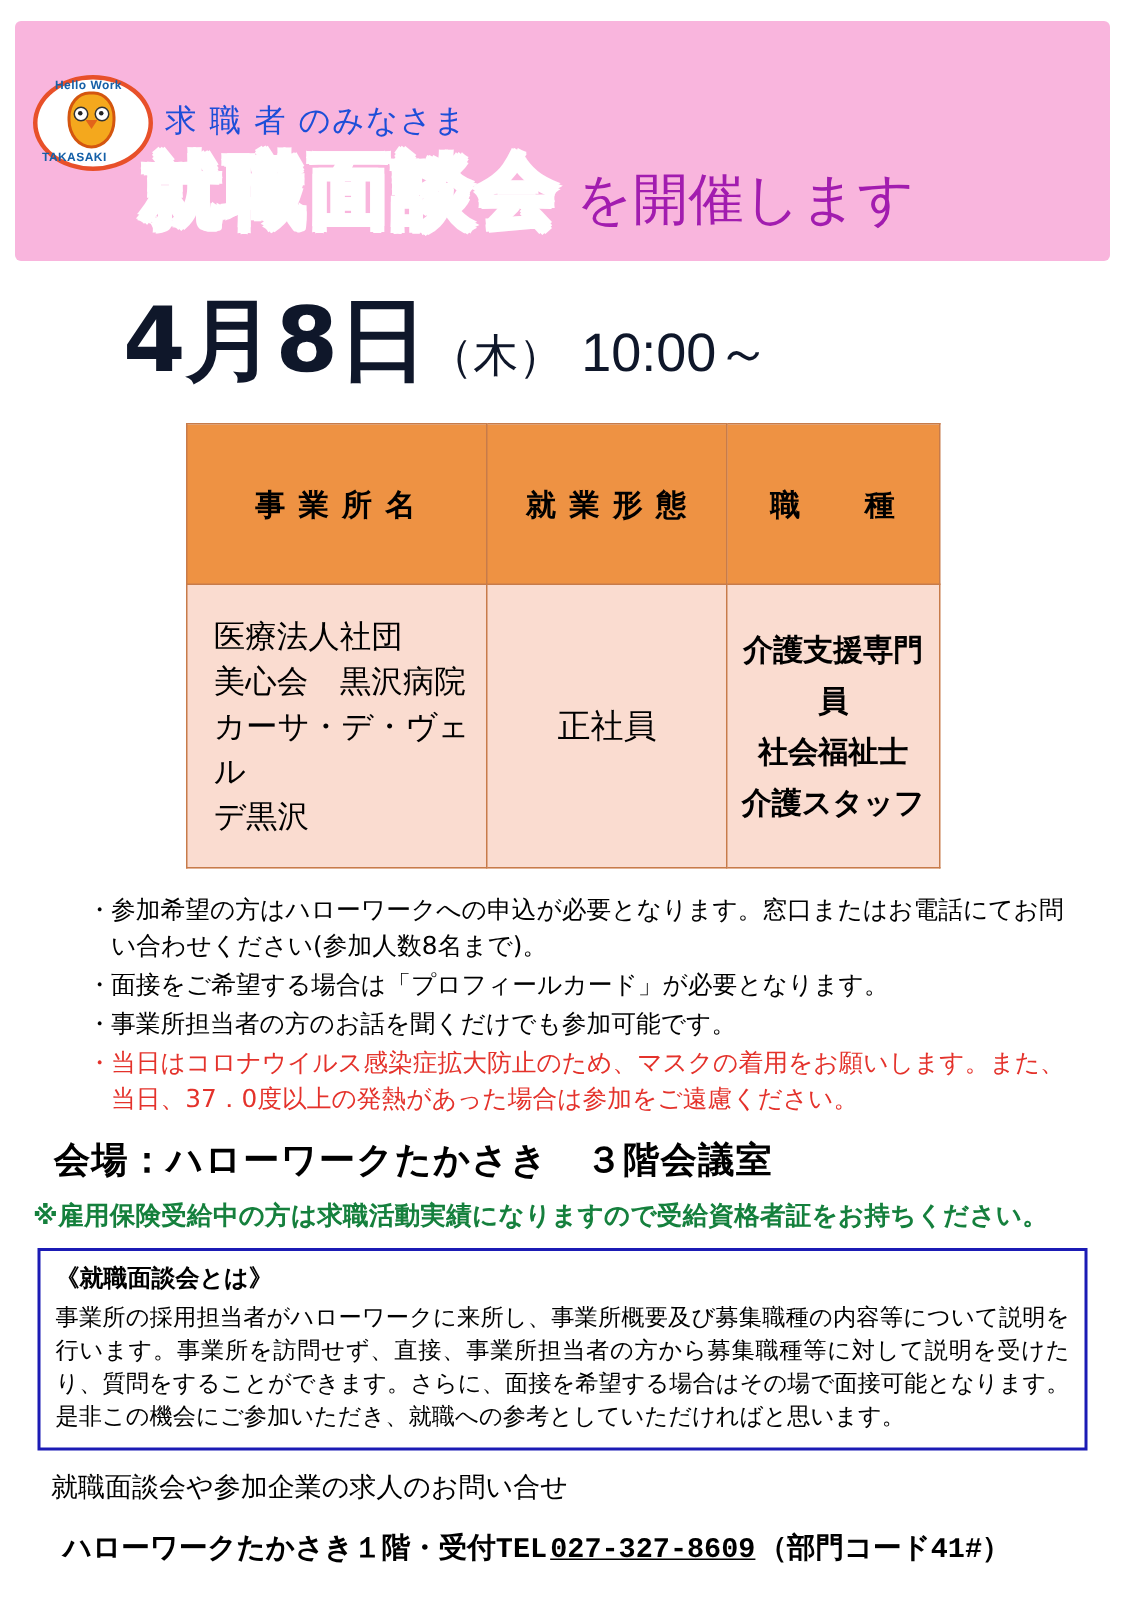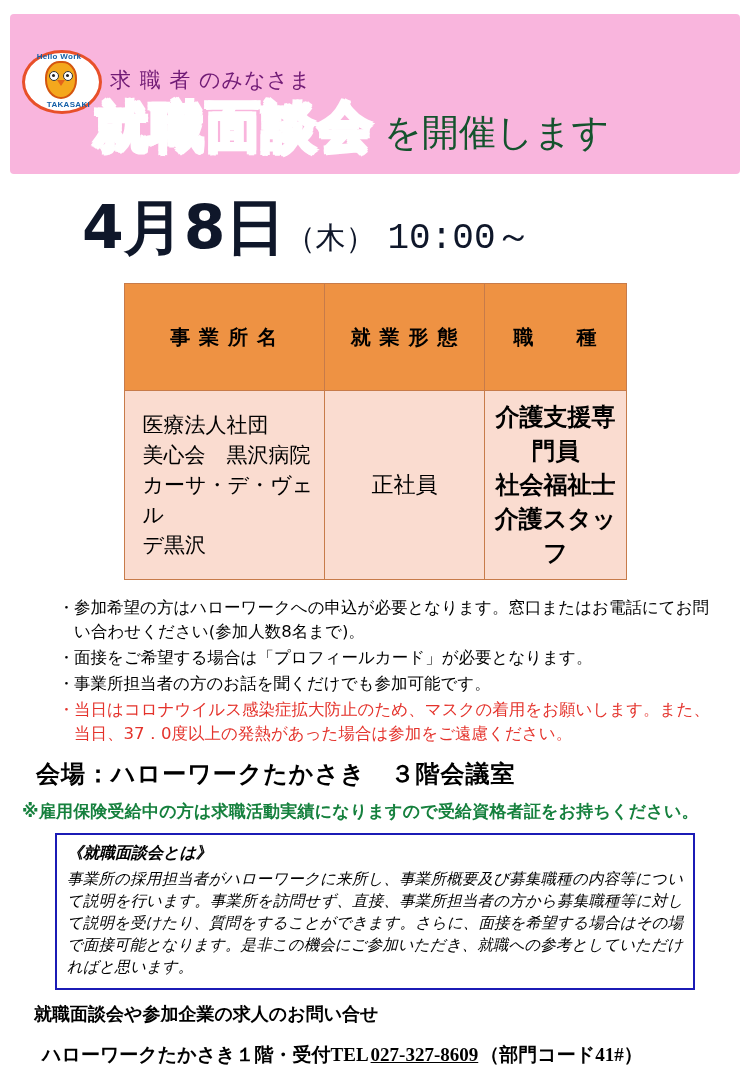--- a/index.html
+++ b/index.html
@@ -53,21 +53,21 @@
     text-align: center;
     font-size: 8px;
     color: #1560a8;
     font-weight: bold;
     letter-spacing: 0.3px;
   }
   .logo .ringtext2 {
     position: absolute;
     left: 6px; bottom: 3px;
     width: 62px;
-    text-align: right;
+    text-align: left;
     font-size: 8px;
     color: #1560a8;
     font-weight: bold;
     letter-spacing: 0.3px;
   }
   .logo .owl {
     position: absolute;
     left: 23px; top: 11px;
     width: 28px; height: 34px;
     border-radius: 45% 45% 50% 50%;
@@ -99,21 +99,21 @@
     border-left: 4px solid transparent;
     border-right: 4px solid transparent;
     border-top: 6px solid #e2641a;
   }
 
   .banner-sub {
     position: absolute;
     left: 100px;
     top: 52px;
     font-size: 21px;
-    color: #701a75;
+    color: #1d4ed8;
     letter-spacing: 1px;
     font-family: "DejaVu Sans", sans-serif;
   }
   .banner-title {
     position: absolute;
     left: 84px;
     top: 82px;
     display: flex;
     align-items: baseline;
   }
@@ -126,21 +126,21 @@
     text-shadow:
       2px 2px 0 #ffffff, -2px 2px 0 #ffffff,
       2px -2px 0 #ffffff, -2px -2px 0 #ffffff,
       0 3px 0 #ffffff;
     letter-spacing: 2px;
     font-family: "DejaVu Sans", sans-serif;
   }
   .banner-title .small {
     font-size: 37px;
     line-height: 40px;
-    color: #14532d;
+    color: #a21caf;
     margin-left: 10px;
     font-family: "DejaVu Sans", sans-serif;
   }
 
   
   .date-line {
     margin: 22px 0 0 82px;
     display: flex;
     align-items: baseline;
     color: #0f172a;
@@ -151,21 +151,21 @@
     font-weight: bold;
     font-family: "DejaVu Sans", sans-serif;
   }
   .date-line .d-mid {
     font-size: 30px;
     font-family: "DejaVu Sans", sans-serif;
   }
   .date-line .d-time {
     font-size: 36px;
     margin-left: 12px;
-    font-family: Liberation Mono, monospace;
+    font-family: Liberation Sans, sans-serif;
   }
 
   
   .tbl {
     margin: 22px auto 0 auto;
     width: 503px;
     border-collapse: collapse;
     border: 1px solid #c77b4a;
     table-layout: fixed;
   }
@@ -190,21 +190,21 @@
     font-size: 21px;
     line-height: 30px;
     padding-left: 18px;
     text-align: left;
   }
   .tbl td.c2 {
     font-size: 22px;
     text-align: center;
   }
   .tbl td.c3 {
-    font-size: 24px;
+    font-size: 20px;
     line-height: 34px;
     text-align: center;
     font-weight: bold;
   }
 
   
   .notes {
     margin: 16px 0 0 58px;
     width: 660px;
   }
@@ -235,51 +235,50 @@
     font-size: 17px;
     font-weight: bold;
     color: #15803d;
     letter-spacing: 0.2px;
     font-family: "DejaVu Sans", sans-serif;
   }
 
   
   .infobox {
     margin: 10px auto 0 auto;
-    width: 640px;
+    width: 700px;
     border: 2px solid #1b1bb5;
     box-sizing: border-box;
     padding: 8px 10px 10px 10px;
-    font-style: italic;
   }
   .infobox .bx-title {
     font-size: 16px;
     font-weight: bold;
     margin-bottom: 4px;
     font-family: "DejaVu Sans", sans-serif;
   }
   .infobox .bx-body {
     font-size: 15.5px;
     line-height: 22px;
     text-align: justify;
     font-family: "DejaVu Sans", sans-serif;
   }
 
   
   .foot1 {
     margin: 12px 0 16px 34px;
     font-size: 18px;
-    font-weight: bold;
+    font-weight: normal;
     font-family: "DejaVu Sans", sans-serif;
   }
   .foot2 {
     margin: 4px 0 0 42px;
     font-size: 19px;
     font-weight: bold;
-    font-family: Liberation Serif, serif;
+    font-family: Liberation Mono, monospace;
     display: flex;
     align-items: baseline;
   }
   .foot2 .tel {
     text-decoration: underline;
     margin: 0 2px;
   }
 </style>
 </head>
 <body>

